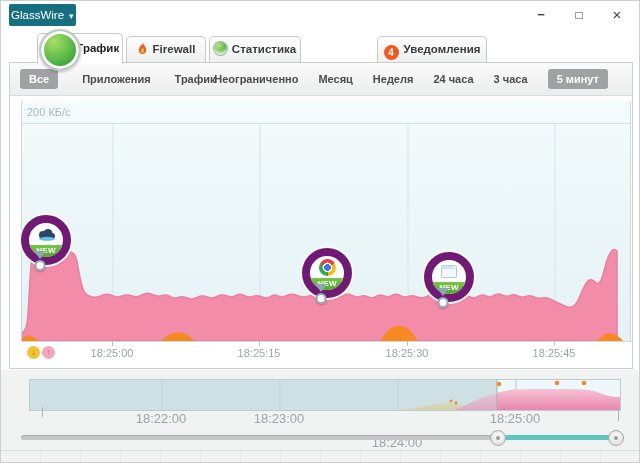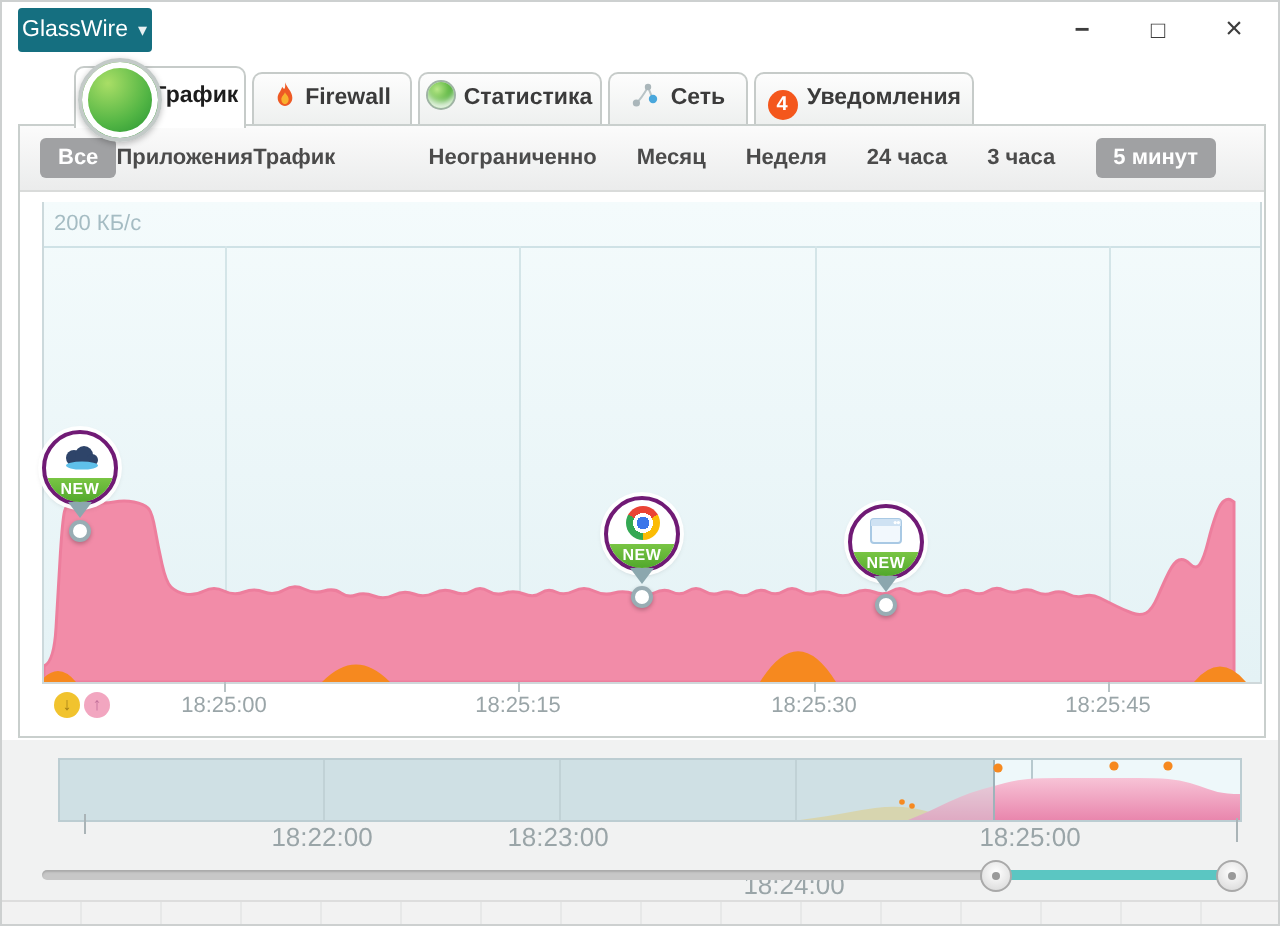--- a/index.html
+++ b/index.html
@@ -27,42 +27,42 @@
   .sphere{display:inline-block;width:13px;height:13px;border-radius:50%;vertical-align:-2px;margin-right:5px;
           background:radial-gradient(circle at 35% 28%,#b9e889,#57b33e 55%,#3a9a2f);
           box-shadow:inset 0 -4px 3px -1px rgba(255,255,255,.85),0 0 0 1px #9fb3a4;}
   .badge4{display:inline-block;width:15px;height:15px;border-radius:50%;background:#f4571c;color:#fff;
           font-size:10px;font-weight:bold;line-height:15px;text-align:center;vertical-align:-3px;margin-right:5px;}
   
   .contentbox{position:absolute;left:8px;top:61px;width:624px;height:307px;box-sizing:border-box;
               border:1px solid #c9cfcd;background:#fff;z-index:1;}
   .filterbar{position:absolute;left:9px;top:62px;width:622px;height:32px;z-index:2;
              background:linear-gradient(#fbfbfb,#ebecec);border-bottom:1px solid #d9dbda;}
-  .fgroup{position:absolute;top:0;height:32px;display:flex;align-items:center;}
+  .fgroup{position:absolute;top:0;height:32px;display:flex;align-items:center;gap:24px;}
   .fgroup.left{left:10px;}
   .fgroup.right{right:24px;gap:20px;}
   .fitem{font-size:11px;font-weight:bold;color:#4b4b4b;cursor:pointer;white-space:nowrap;}
   .fitem.pill{background:#a0a1a3;color:#fff;padding:4px 9px;border-radius:3px;}
   
   .plot{position:absolute;left:20px;top:100px;width:608px;height:240px;z-index:2;
         background:linear-gradient(#f4fbfc,#e4f2f5);border-left:1px solid #ccd9dc;border-right:1px solid #ccd9dc;
         border-bottom:1px solid #cfd8da;}
   .plot svg{position:absolute;left:0;top:0;}
   .ylabel{position:absolute;left:5px;top:5px;font-size:11px;color:#a5bcc3;z-index:3;}
   .hline{position:absolute;left:0;top:22px;width:100%;height:1px;background:#cfe2e6;}
   .xlab{position:absolute;top:346px;transform:translateX(-50%);font-size:11px;color:#9aa5a8;z-index:3;}
   .xtick{position:absolute;top:340px;width:1px;height:5px;background:#b8c3c5;z-index:3;}
   .legend-dot{position:absolute;top:345px;width:13px;height:13px;border-radius:50%;z-index:3;
               font-size:9px;font-weight:bold;text-align:center;line-height:13px;}
   .legend-dot.down{left:26px;background:#f1c32e;color:#a8831a;}
   .legend-dot.up{left:41px;background:#f2a6c0;color:#c06f99;}
   
   .marker{position:absolute;width:38px;height:54px;z-index:5;}
   .balloon{position:absolute;left:0;top:0;width:34px;height:34px;border-radius:50%;background:#fff;
-           overflow:hidden;border:2px solid #701a75;
+           overflow:hidden;border:8px solid #701a75;
            box-shadow:0 0 0 2px rgba(255,255,255,.95),0 1px 3px rgba(0,0,0,.25);}
   .balloon .icn{position:absolute;left:0;top:2px;width:100%;height:19px;display:flex;align-items:center;justify-content:center;}
   .newband{position:absolute;left:0;bottom:0;width:100%;height:12px;background:linear-gradient(#79c544,#51a82c);
            color:#fff;font-size:8px;font-weight:bold;text-align:center;line-height:12px;letter-spacing:.3px;}
   .tail{position:absolute;left:19px;top:36px;transform:translateX(-50%);width:0;height:0;
         border:6px solid transparent;border-top:8px solid #8ba7ae;}
   .tipdot{position:absolute;left:19px;top:45px;transform:translateX(-50%);width:7px;height:7px;border-radius:50%;
           background:#fff;border:2px solid #98adb4;box-shadow:0 1px 2px rgba(0,0,0,.25);}
   .chrome-ic{width:17px;height:17px;border-radius:50%;
      background:radial-gradient(circle at 50% 50%,#3b76ea 0 3.2px,#fff 3.2px 5px,rgba(0,0,0,0) 5px),
@@ -103,28 +103,20 @@
     <span class="ticon"><svg width="11" height="13" viewBox="0 0 12 14">
           <path d="M6 0C7 3 10 5 10 8.5C10 11 8.2 13 6 13C3.8 13 2 11 2 8.5C2 6.2 3.8 5 4.5 2.5C5.2 4 6.5 4.5 6 0Z" fill="#ee5a24"></path>
           <path d="M6 5.5C6.6 7 8 7.6 8 9.3C8 10.9 7.1 12 6 12C4.9 12 4 10.9 4 9.3C4 7.8 5.4 7.2 6 5.5Z" fill="#f8b12e"></path>
         </svg></span><span>Firewall</span>
   </div>
 
   <div class="tab" style="left:208px;width:92px;">
     <span class="sphere"></span><span>Статистика</span>
   </div>
 
-  <div class="tab" style="left:303px;width:70px;">
-    <span class="ticon"><svg width="15" height="14" viewBox="0 0 15 14">
-          <path d="M3.2 11.5C5.5 9.5 7 7 9 3.5M9 3.5C10 6 10.6 7.8 11.5 9.5" stroke="#b9c4c7" fill="none" stroke-width="1"></path>
-          <circle cx="3.2" cy="11.5" r="1.8" fill="#aab6ba"></circle>
-          <circle cx="9" cy="3.5" r="1.6" fill="#aab6ba"></circle>
-          <circle cx="11.5" cy="9.5" r="2.1" fill="#49a7dc"></circle>
-        </svg></span><span>Сеть</span>
-  </div>
 
   <div class="tab" style="left:376px;width:110px;">
     <span class="badge4">4</span><span>Уведомления</span>
   </div>
 
   <div class="contentbox"></div>
 
   <div class="filterbar">
     <div class="fgroup left">
         <span class="fitem pill">Все</span>

